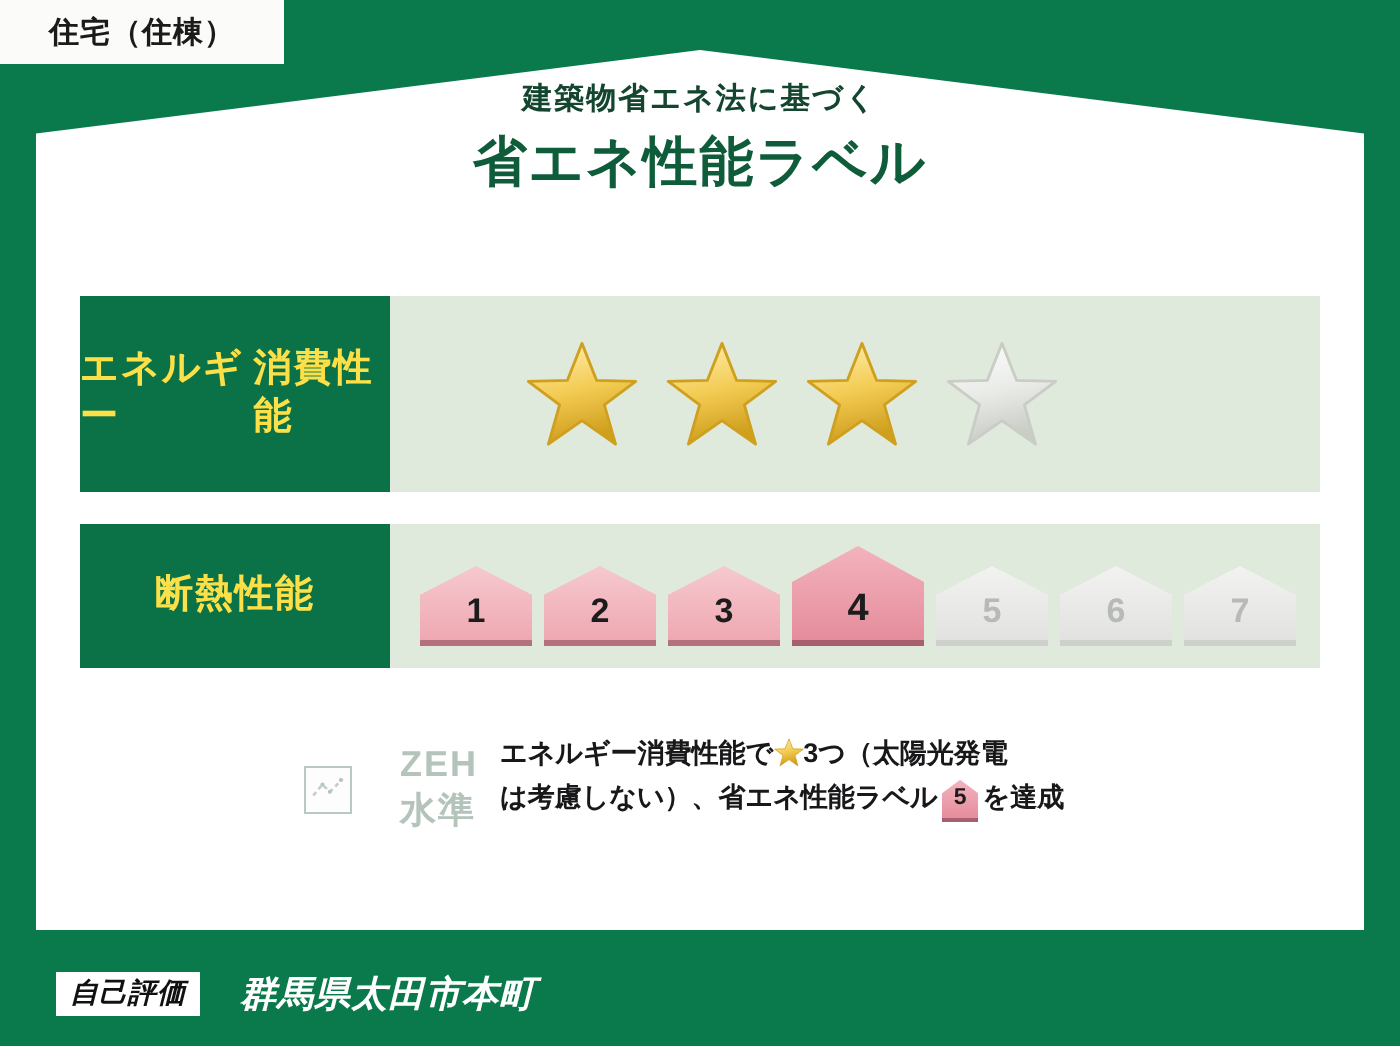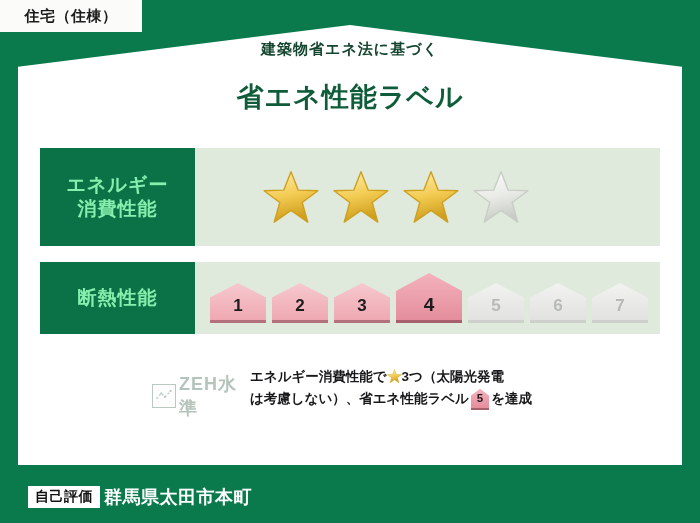--- a/index.html
+++ b/index.html
@@ -44,39 +44,39 @@
   
   #title-block {
     position: absolute; left: 0; right: 0; top: 40px;
     text-align: center; z-index: 20;
   }
   #subtitle {
     font-size: 15px; font-weight: 700; color: #14452f;
     letter-spacing: 1px;
   }
   #main-title {
-    margin-top: 20px;
+    margin-top: 4px;
     font-size: 27px; font-weight: 700; color: #0f5c3a;
     letter-spacing: 1px;
   }
 
   
   .perf-row {
     position: absolute; left: 40px; width: 620px;
     display: flex; align-items: stretch;
     z-index: 20;
   }
   #row-energy     { top: 148px; height: 98px; }
   #row-insulation { top: 262px; height: 72px; }
 
   .row-label {
     width: 155px; flex: 0 0 155px;
     background: #0b7247;
-    color: #86efac;
-    display: flex; flex-direction: column;
+    color: #fde047;
+    display: flex; flex-direction: row;
     align-items: center; justify-content: center;
     font-weight: 700; font-size: 19px; line-height: 1.28;
     letter-spacing: 1px;
   }
   .row-body {
     flex: 1 1 auto;
     background: #dfe9dc;
     display: flex; align-items: center;
   }
 
@@ -115,21 +115,21 @@
     border-bottom: 3px solid #cdd0cb;
   }
 
   
   #zeh-row {
     position: absolute; left: 40px; top: 362px; width: 620px;
     display: flex; align-items: flex-start; z-index: 20;
   }
   #zeh-logo {
     flex: 0 0 210px;
-    display: flex; align-items: center; gap: 3px;
+    display: flex; align-items: center; gap: 24px;
     padding-top: 10px; padding-left: 112px;
   }
   #zeh-icon {
     width: 24px; height: 24px;
     border: 1px solid #b9c9bf;
     background: #fdfdfd;
     display: block;
   }
   #zeh-text {
     font-size: 18px; font-weight: 700; color: #b4c4bb; letter-spacing: 1px;
@@ -146,21 +146,21 @@
     border-bottom: 2px solid #a85f6d;
     color: #1c1c1c; font-size: 11.5px; font-weight: 700;
     padding: 0 6px 1px 6px; margin: 0 2px; vertical-align: 1px;
     -webkit-clip-path: polygon(0% 32%, 50% 0%, 100% 32%, 100% 100%, 0% 100%);
     clip-path: polygon(0% 32%, 50% 0%, 100% 32%, 100% 100%, 0% 100%);
   }
 
   
   #footer-left {
     position: absolute; left: 28px; bottom: 14px;
-    display: flex; align-items: center; gap: 4px; z-index: 25;
+    display: flex; align-items: center; gap: 20px; z-index: 25; font-style: italic;
   }
   #self-eval-badge {
     background: #ffffff; color: #111111;
     font-weight: 700; font-size: 14px;
     padding: 2px 7px; letter-spacing: 0.5px;
   }
   #address { color: #ffffff; font-weight: 700; font-size: 18px; letter-spacing: 0.5px; }
 
   #footer-right {
     position: absolute; right: 20px; bottom: 10px;

